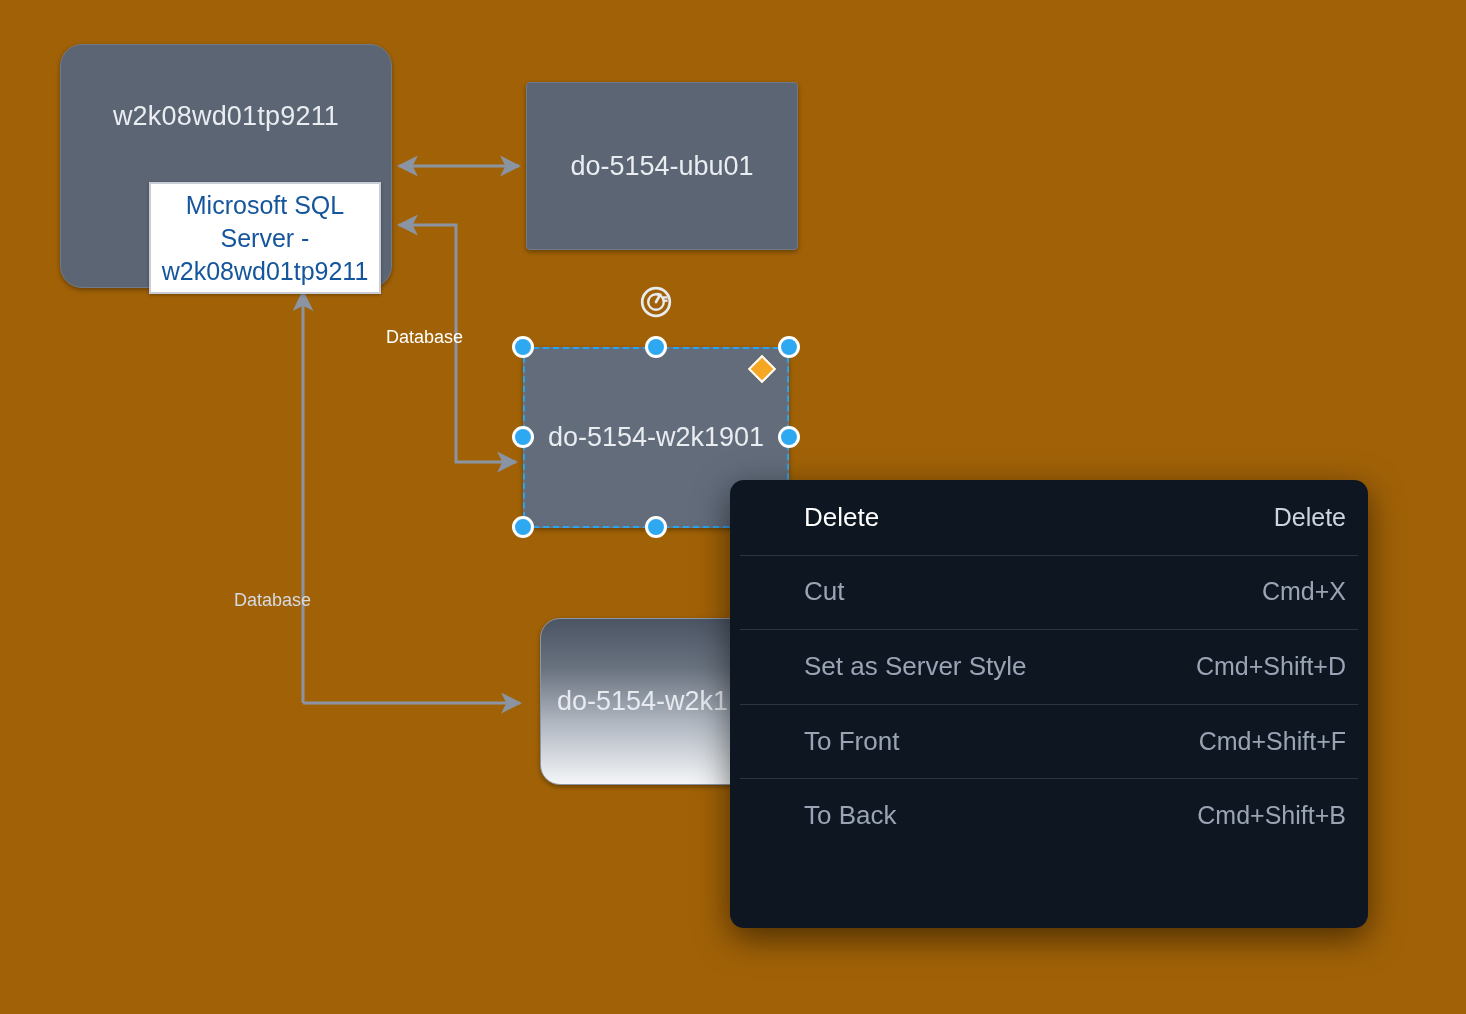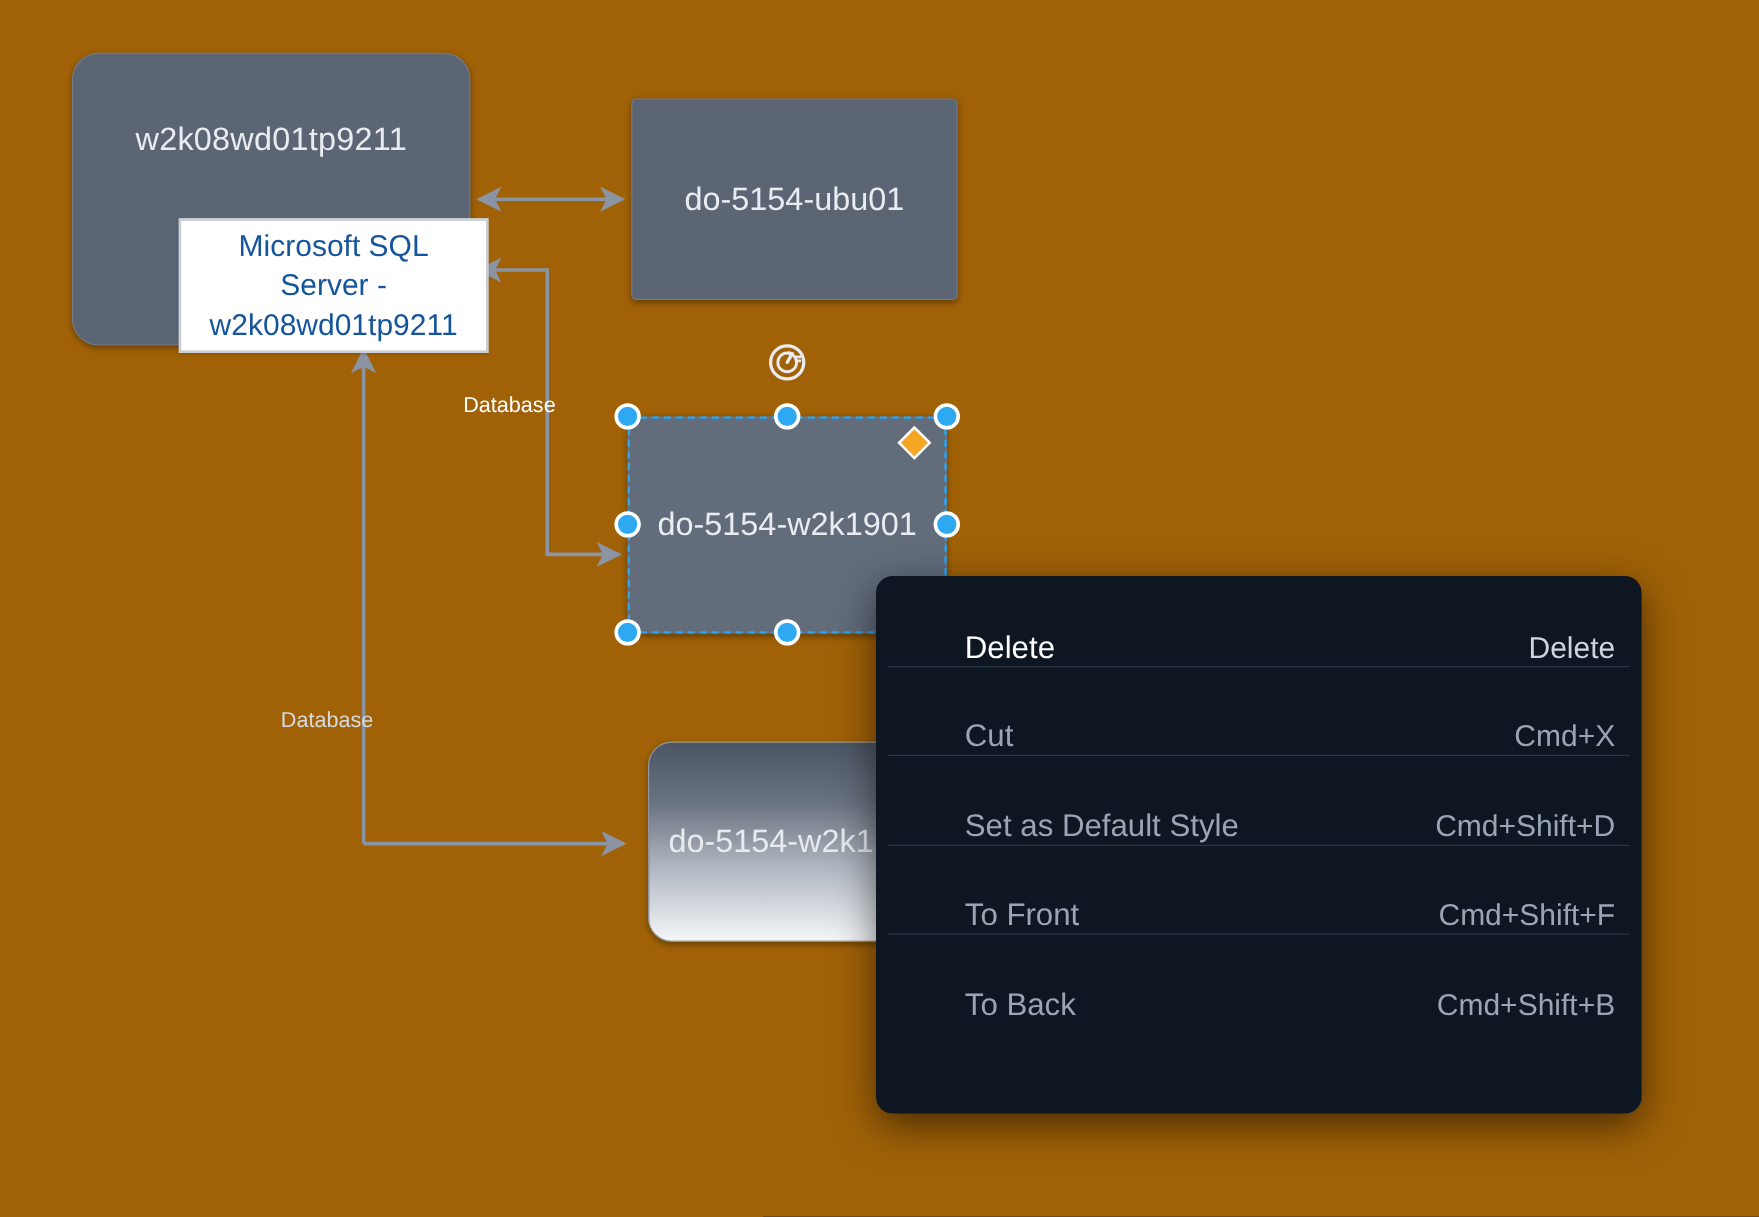--- a/index.html
+++ b/index.html
@@ -36,21 +36,21 @@
     position: absolute;
     left: 0; right: 0; top: 56px;
     text-align: center;
     color: #e9ecf1;
     font-size: 27px;
     letter-spacing: 0.2px;
   }
   #sql-shape {
     position: absolute;
     left: 88px; top: 137px;
-    width: 258px; height: 112px;
+    width: 232px; height: 112px;
     background: #ffffff;
     border: 2px solid #c9ced6;
     box-sizing: border-box;
     display: flex;
     align-items: center;
     justify-content: center;
     box-shadow: 0 1px 3px rgba(0,0,0,0.3);
   }
   #sql-label {
     color: #15559c;
@@ -157,21 +157,21 @@
     background: #0e1622;
     border-radius: 14px;
     box-shadow: 0 10px 34px rgba(0,0,0,0.55);
     overflow: hidden;
     box-sizing: border-box;
   }
   .menu-item {
     position: relative;
     height: 74.6px;
     display: flex;
-    align-items: flex-end;
+    align-items: center;
     justify-content: space-between;
     padding: 0 22px 0 74px;
     box-sizing: border-box;
     color: #9aa4b4;
     font-size: 26px;
   }
   .menu-item + .menu-item::before {
     content: "";
     position: absolute;
     left: 10px; right: 10px; top: 0;
@@ -264,21 +264,21 @@
       <span class="menu-label">Delete</span>
       <span class="menu-shortcut">Delete</span>
     </div>
 
     <div class="menu-item">
       <span class="menu-label">Cut</span>
       <span class="menu-shortcut">Cmd+X</span>
     </div>
 
     <div class="menu-item">
-      <span class="menu-label">Set as Default Style</span>
+      <span class="menu-label">Set as Server Style</span>
       <span class="menu-shortcut">Cmd+Shift+D</span>
     </div>
 
     <div class="menu-item">
       <span class="menu-label">To Front</span>
       <span class="menu-shortcut">Cmd+Shift+F</span>
     </div>
 
     <div class="menu-item">
       <span class="menu-label">To Back</span>

